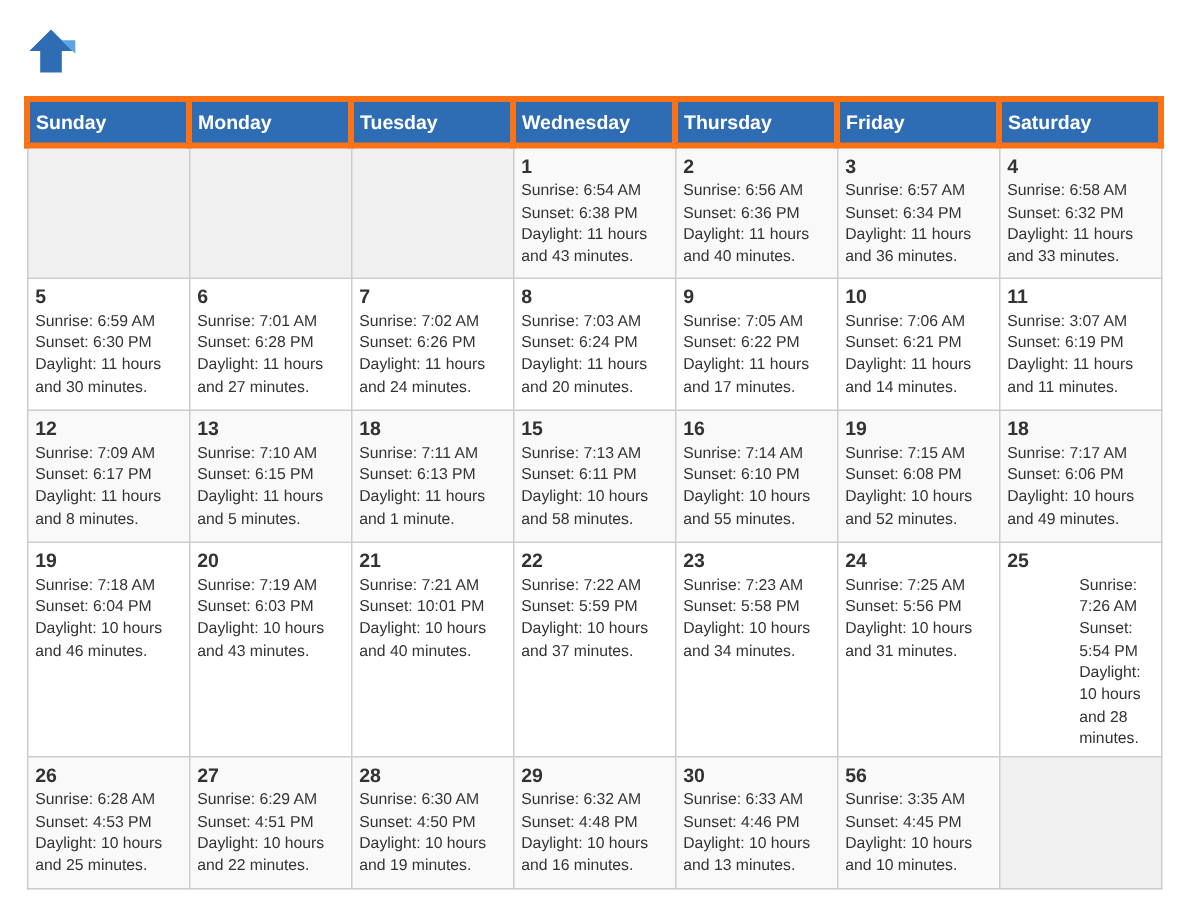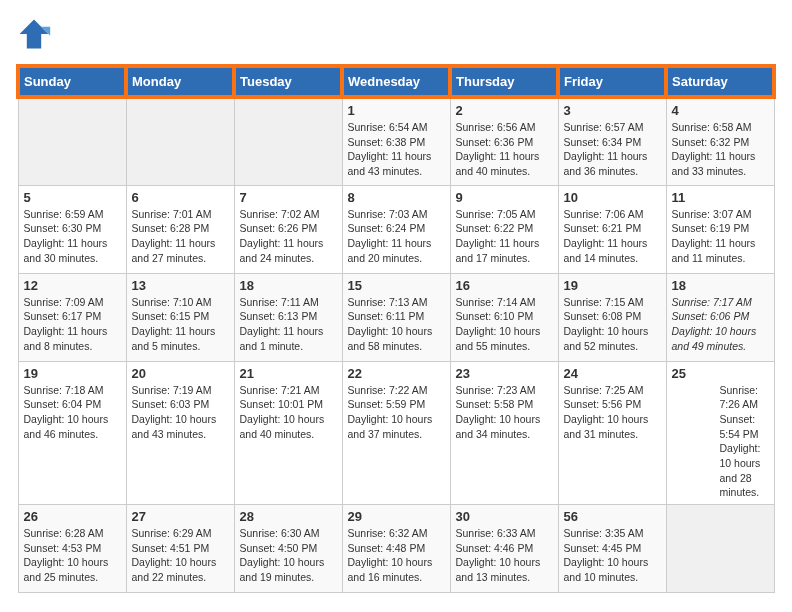--- a/index.html
+++ b/index.html
@@ -251,21 +251,21 @@
         </td>
         <td>
           <div class="day-num">19</div>
           <div class="day-info" style="white-space: pre-line;">Sunrise: 7:15 AM
 Sunset: 6:08 PM
 Daylight: 10 hours
 and 52 minutes.</div>
         </td>
         <td>
           <div class="day-num">18</div>
-          <div class="day-info" style="white-space: pre-line; font-style: italic;">Sunrise: 7:17 AM
+          <div class="day-info" style="white-space: pre-line;">Sunrise: 7:17 AM
 Sunset: 6:06 PM
 Daylight: 10 hours
 and 49 minutes.</div>
         </td>
       </tr>
       <tr>
         <td>
           <div class="day-num">19</div>
           <div class="day-info" style="white-space: pre-line;">Sunrise: 7:18 AM
 Sunset: 6:04 PM

